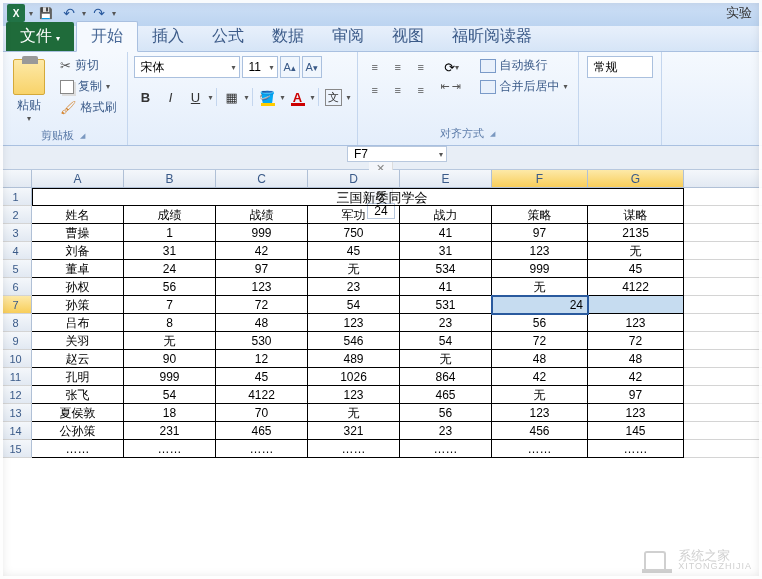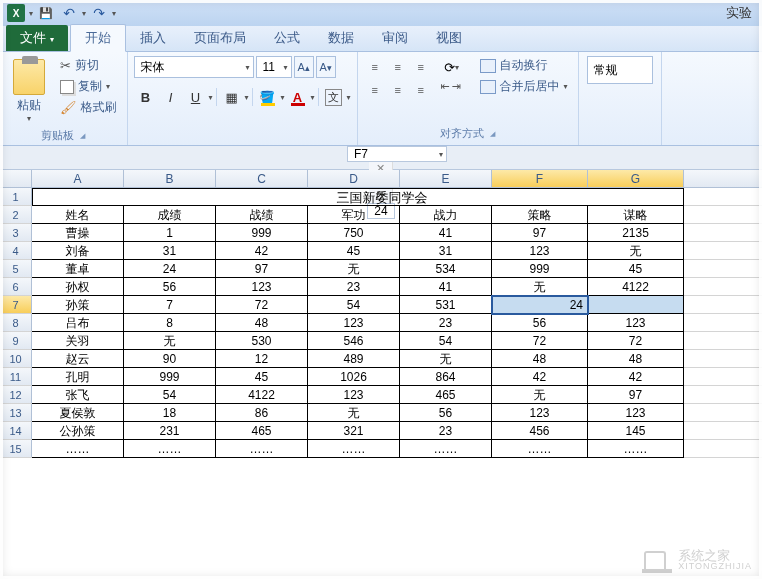--- a/index.html
+++ b/index.html
@@ -7,21 +7,21 @@
     
     .qat-bar { height: 26px; background: linear-gradient(#cfe0f7, #bcd4f0); display: flex; align-items: center; padding: 0 6px; gap: 3px; }
     .qat-icon { width: 20px; height: 20px; display: flex; align-items: center; justify-content: center; font-size: 11px; }
     .excel-icon { width: 18px; height: 18px; background: #217346; color: white; font-size: 10px; display: flex; align-items: center; justify-content: center; font-weight: bold; border-radius: 2px; }
     .qat-save { color: #3b5998; }
     .qat-undo, .qat-redo { color: #2a5a9e; font-size: 14px; }
     .qat-dd { font-size: 8px; color: #555; }
     .qat-right { margin-left: auto; font-size: 13px; color: #333; padding-right: 4px; }
     
     .tabs-bar { height: 26px; background: linear-gradient(#e8f0fb, #d6e5f7); display: flex; align-items: flex-end; padding-left: 6px; border-bottom: 1px solid #a9c0e0; }
-    .tab { padding: 4px 14px; font-size: 13px; color: #3b5a88; cursor: pointer; }
+    .tab { padding: 4px 14px; font-size: 16px; color: #3b5a88; cursor: pointer; }
     .tab.file { background: #1f6b3a; color: white; border-radius: 2px 2px 0 0; margin-right: 2px; }
     .tab.file::after { content: "▾"; font-size: 8px; margin-left: 4px; }
     .tab.active { background: #f5f9fe; border: 1px solid #a9c0e0; border-bottom: 1px solid #f5f9fe; border-radius: 2px 2px 0 0; margin-bottom: -1px; color: #4a6a98; }
     
     .ribbon { height: 94px; background: linear-gradient(#f5f9fe, #e4eefb); border-bottom: 1px solid #a9c0e0; display: flex; }
     .ribbon-group { border-right: 1px solid #c4d6ee; display: flex; flex-direction: column; padding: 2px 6px; }
     .ribbon-group-content { flex: 1; display: flex; align-items: flex-start; gap: 4px; padding-top: 2px; }
     .ribbon-group-label { text-align: center; font-size: 11px; color: #5a7aa8; padding: 2px 0; display: flex; align-items: center; justify-content: center; gap: 6px; }
     .ribbon-group-label::after { content: "◢"; font-size: 7px; color: #7a98c0; }
     
@@ -32,21 +32,21 @@
     .paste-dd { font-size: 8px; color: #555; }
     
     .clip-small { display: flex; flex-direction: column; gap: 2px; }
     .clip-item { display: flex; align-items: center; gap: 4px; font-size: 12px; color: #3a5a88; padding: 1px 4px; }
     .scissors-icon { color: #555; font-size: 13px; }
     .copy-icon { width: 14px; height: 14px; background: #fff; border: 1px solid #888; box-shadow: 2px 2px 0 #ddd; }
     .brush-icon { color: #d4822a; font-size: 13px; }
     
     .font-row1 { display: flex; align-items: center; gap: 2px; margin-bottom: 4px; }
     .font-select { background: white; border: 1px solid #aac0de; font-size: 12px; padding: 2px 18px 2px 6px; position: relative; height: 22px; display: flex; align-items: center; }
-    .font-name { width: 120px; align-items: center; }
+    .font-name { width: 106px; align-items: center; }
     .font-size { width: 36px; }
     .dd-arrow { position: absolute; right: 3px; font-size: 8px; color: #555; }
     .font-step { width: 20px; height: 22px; border: 1px solid #aac0de; background: #f0f6fd; display: flex; align-items: center; justify-content: center; font-size: 11px; color: #3a5a88; }
     .font-row2 { display: flex; align-items: center; gap: 1px; }
     .font-btn { width: 24px; height: 22px; display: flex; align-items: center; justify-content: center; font-size: 13px; color: #333; border: 1px solid transparent; }
     .font-btn.bold { font-weight: bold; }
     .font-btn.italic { font-style: italic; }
     .font-btn.underline { text-decoration: underline; }
     .font-sep { width: 1px; height: 18px; background: #c4d6ee; margin: 0 2px; }
     .border-btn { display: flex; align-items: center; font-size: 13px; }
@@ -59,21 +59,21 @@
     .align-grid { display: grid; grid-template-columns: repeat(3, 22px); grid-template-rows: repeat(2, 22px); gap: 1px; }
     .align-cell { display: flex; align-items: center; justify-content: center; font-size: 11px; color: #555; border: 1px solid transparent; }
     .indent-col { display: flex; flex-direction: column; gap: 1px; margin-left: 4px; }
     .orient-btn { width: 24px; height: 22px; display: flex; align-items: center; justify-content: center; font-size: 13px; }
     
     .wrap-col { display: flex; flex-direction: column; gap: 2px; margin-left: 8px; }
     .wrap-item { display: flex; align-items: center; gap: 4px; font-size: 12px; color: #3a5a88; padding: 1px 4px; }
     .wrap-icon { width: 16px; height: 14px; border: 1px solid #7a9ac8; background: #e8f0fb; }
     
     .num-group { padding: 2px 8px; }
-    .num-select { background: white; border: 1px solid #aac0de; font-size: 12px; padding: 2px 18px 2px 6px; height: 28px; display: flex; align-items: center; width: 66px; position: relative; }
+    .num-select { background: white; border: 1px solid #aac0de; font-size: 12px; padding: 2px 18px 2px 6px; height: 22px; display: flex; align-items: center; width: 66px; position: relative; }
     
     .formula-bar { height: 24px; background: #e8eef6; border-bottom: 1px solid #b8c8de; display: flex; align-items: center; flex-direction: column; }
     .name-box { width: 100px; background: white; border: 1px solid #b8c8de; height: 20px; margin-left: 32px; display: flex; align-items: center; padding: 0 6px; font-size: 12px; position: relative; }
     .name-box .dd-arrow { right: 3px; }
     .fb-btn { width: 24px; height: 20px; display: flex; align-items: center; justify-content: center; font-size: 11px; color: #888; border-right: 1px solid #ddd; background: #f4f6fa; }
     .fx-icon { font-style: italic; font-size: 13px; color: #555; }
     .formula-input { flex: 1; background: white; border: 1px solid #b8c8de; height: 20px; padding: 0 6px; font-size: 12px; display: flex; align-items: center; }
     
     .sheet { position: relative; }
     .col-headers { display: flex; height: 18px; background: linear-gradient(#f4f7fb, #e2e9f2); border-bottom: 1px solid #b0c0d6; }
@@ -115,25 +115,25 @@
   <span class="qat-dd">▾</span>
   <span class="qat-icon qat-redo">↷</span>
   <span class="qat-dd">▾</span>
   <span class="qat-right">实验</span>
 </div>
 
 <div class="tabs-bar">
   <div class="tab file">文件</div>
   <div class="tab active">开始</div>
   <div class="tab">插入</div>
-  <div class="tab">页面布局</div>
   <div class="tab">公式</div>
   <div class="tab">数据</div>
   <div class="tab">审阅</div>
   <div class="tab">视图</div>
+  <div class="tab">福昕阅读器</div>
 </div>
 
 <div class="ribbon">
   <div class="ribbon-group">
     <div class="ribbon-group-content">
       <div class="paste-btn">
         <div class="paste-icon"></div>
         <span class="paste-label">粘贴</span>
         <span class="paste-dd">▾</span>
       </div>
@@ -371,21 +371,21 @@
         <div class="cell data col-C">4122</div>
         <div class="cell data col-D">123</div>
         <div class="cell data col-E">465</div>
         <div class="cell data col-F">无</div>
         <div class="cell data col-G">97</div>
       </div>
       <div class="row bordered">
         <div class="row-h">13</div>
         <div class="cell data col-A">夏侯敦</div>
         <div class="cell data col-B">18</div>
-        <div class="cell data col-C">86</div>
+        <div class="cell data col-C">70</div>
         <div class="cell data col-D">无</div>
         <div class="cell data col-E">56</div>
         <div class="cell data col-F">123</div>
         <div class="cell data col-G">123</div>
       </div>
       <div class="row bordered">
         <div class="row-h">14</div>
         <div class="cell data col-A">公孙策</div>
         <div class="cell data col-B">231</div>
         <div class="cell data col-C">465</div>

